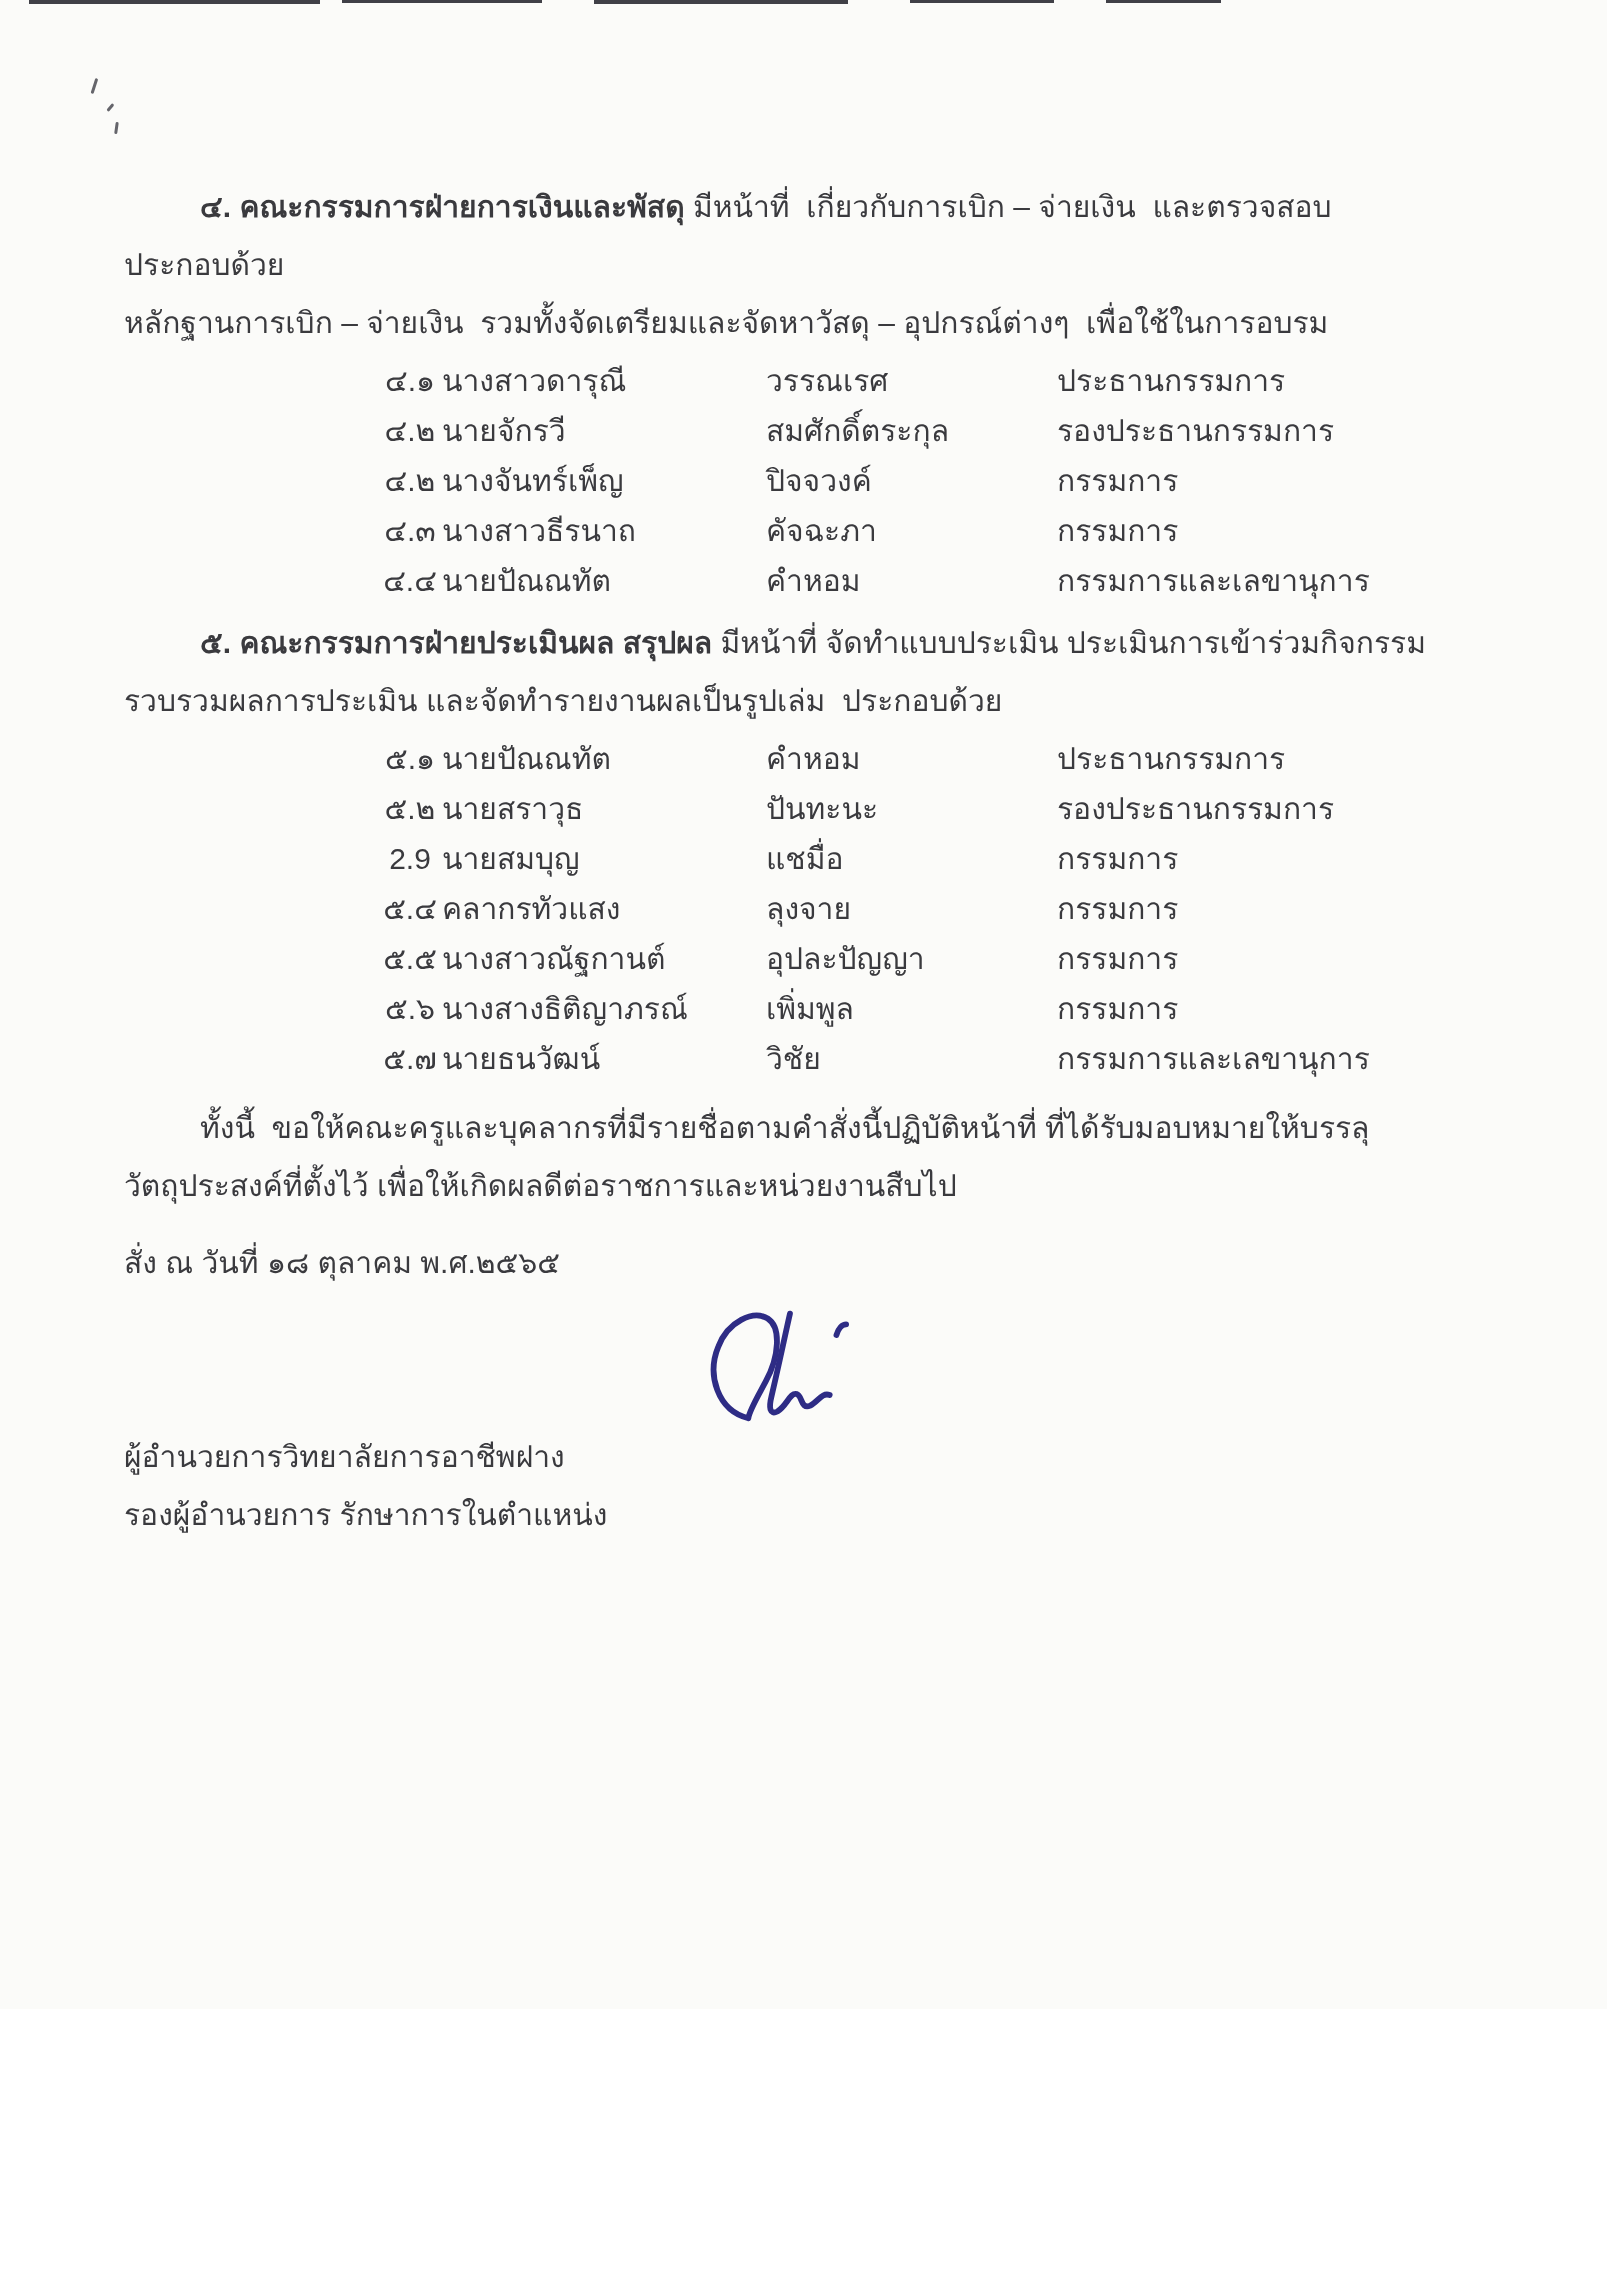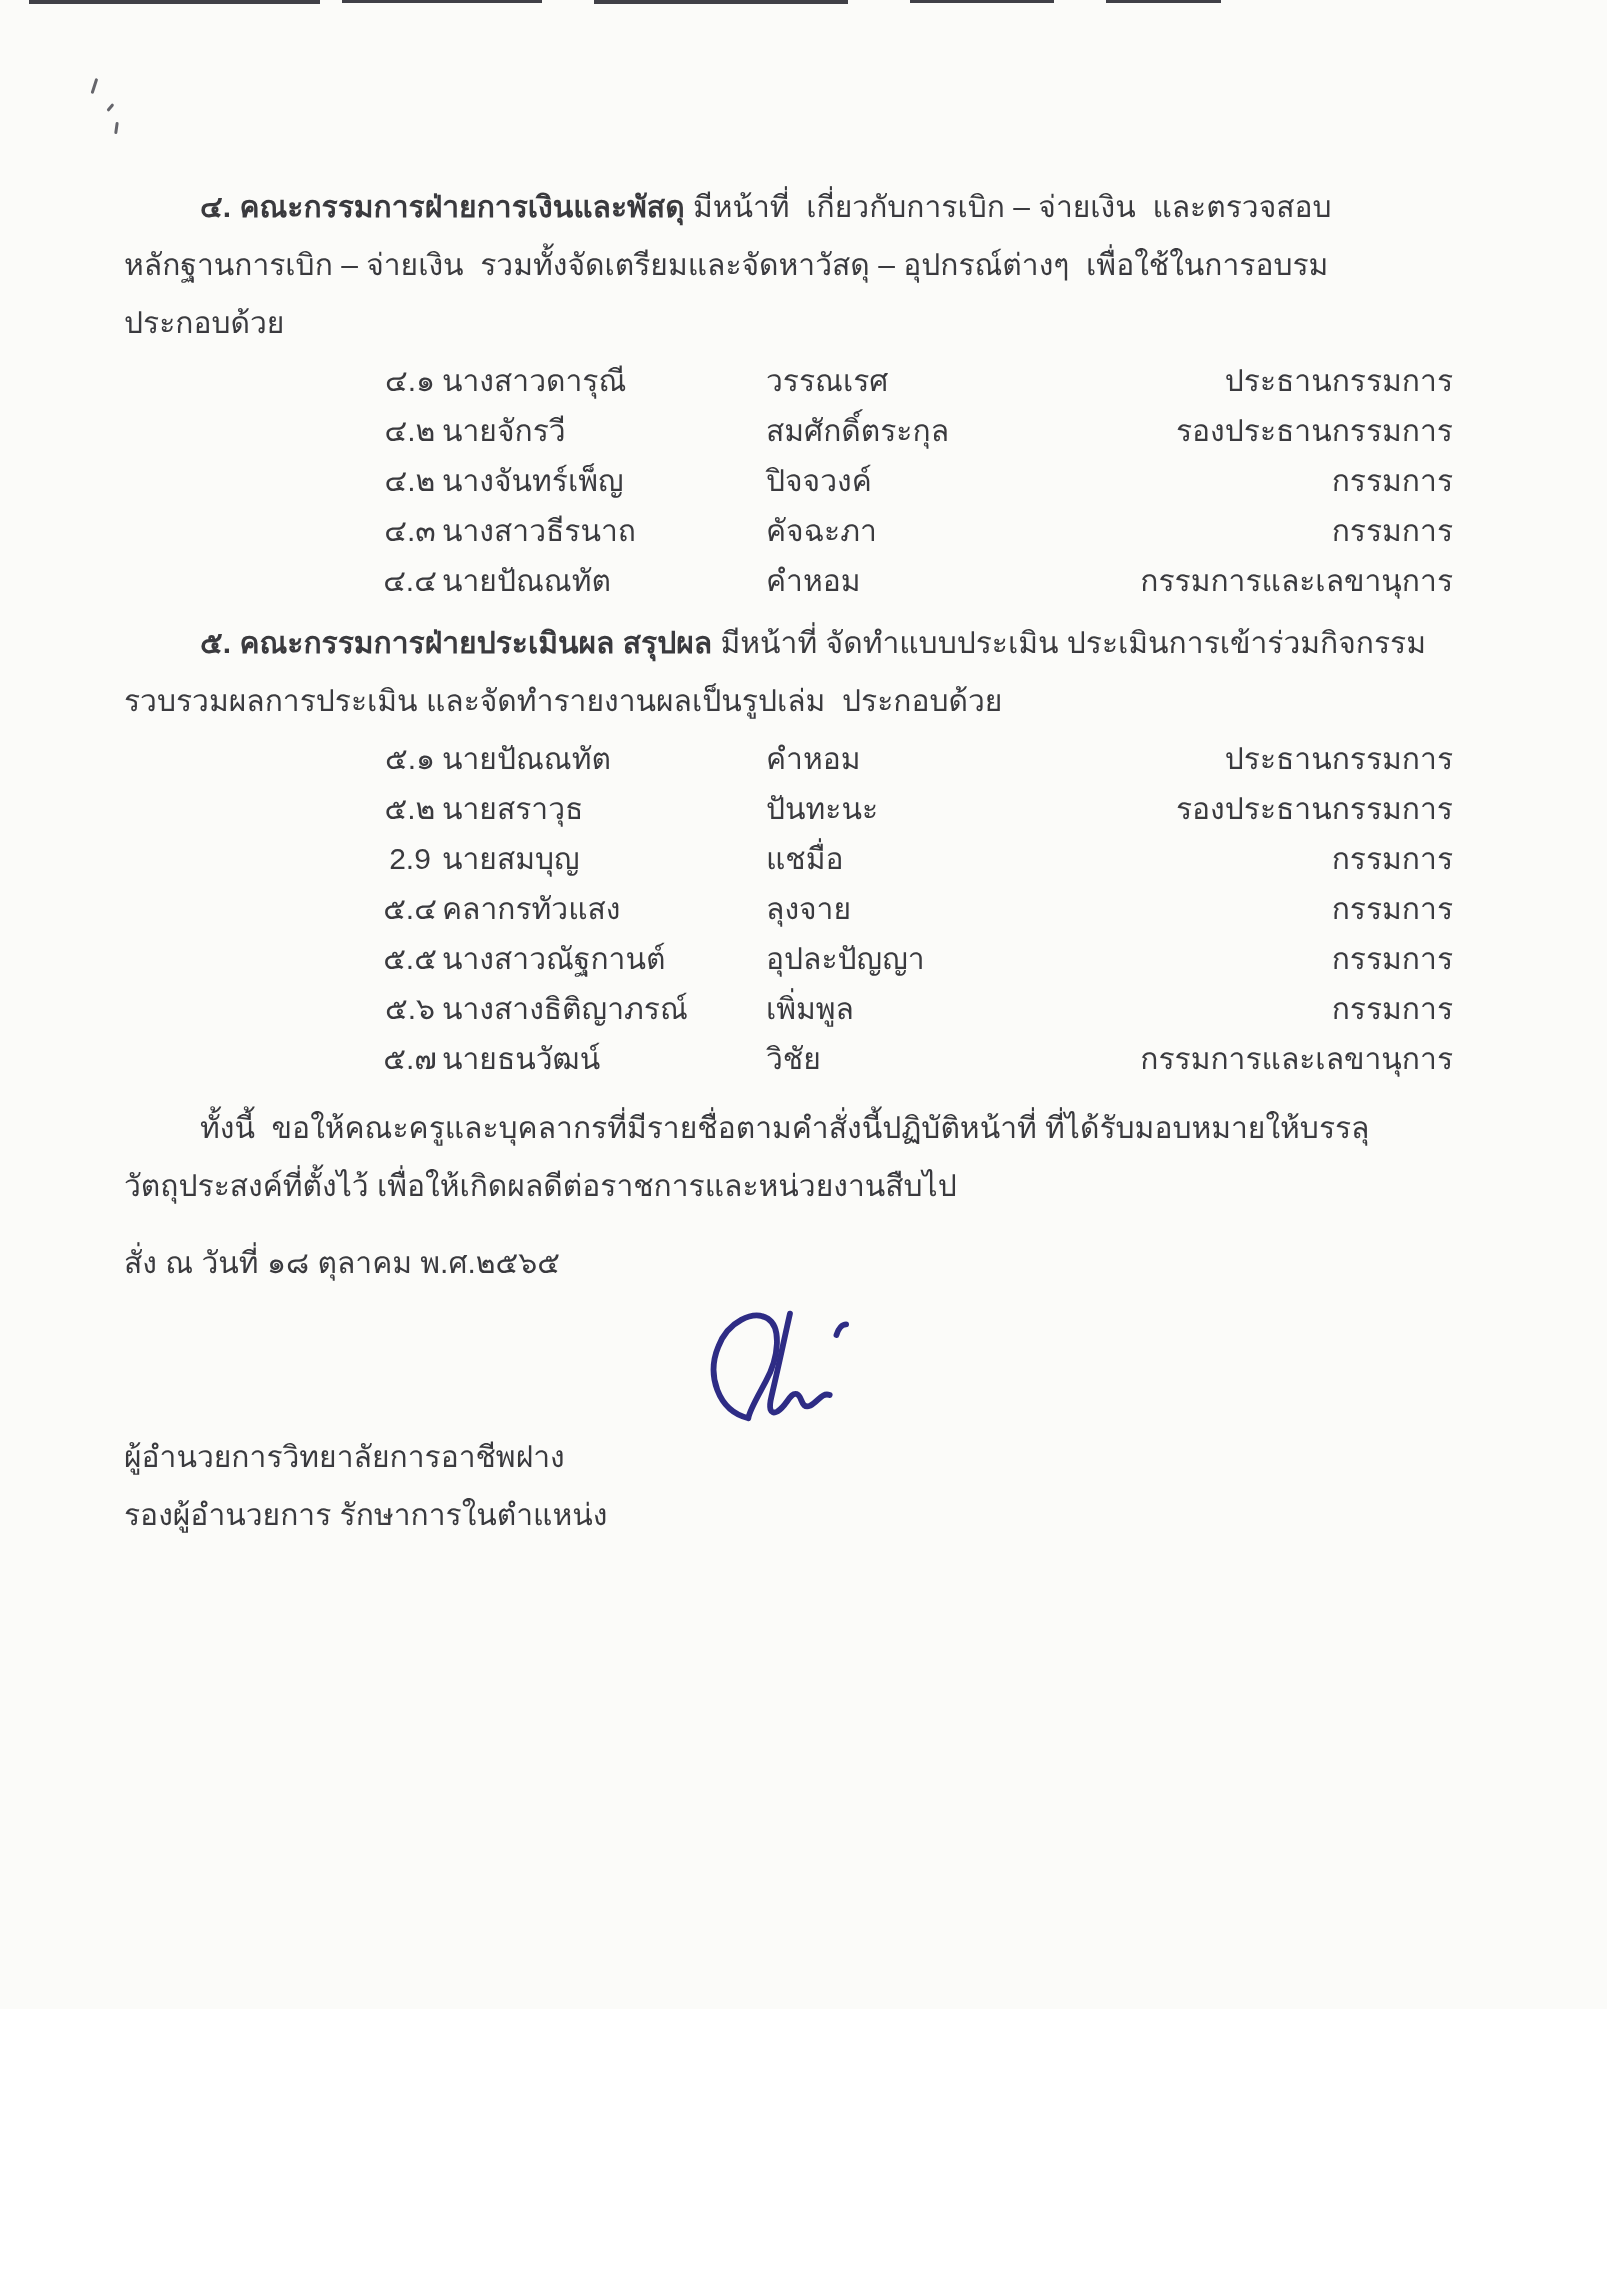--- a/index.html
+++ b/index.html
@@ -33,21 +33,21 @@
   .doc-body{position:absolute;left:124px;top:178px;width:1329px;}
   .pline{white-space:pre;line-height:58px;}
   .indent{text-indent:76px;}
   .b{font-weight:bold;}
 
   .mlist{margin-left:254px;margin-top:3.9px;}
   .mrow{display:flex;height:50px;line-height:50px;white-space:pre;}
   .mc1{width:388px;display:flex;}
   .mno{width:64px;text-align:center;}
   .mc2{width:291px;}
-  .mc3{flex:1;text-align:right;}
+  .mc3{flex:1;}
 
   .sec5{margin-top:7.8px;}
   .closing{margin-top:15.5px;}
 
   .center-col{margin-right:68px;}
   .date-line{margin-top:19.4px;line-height:58px;white-space:pre;}
 
   .sig-wrap{margin-top:11.6px;height:124px;position:relative;}
   .sig{position:absolute;left:568px;top:0;}
   .sig path{fill:none;stroke:var(--sig);stroke-width:6;stroke-linecap:round;stroke-linejoin:round;}
@@ -65,22 +65,22 @@
   <div class="scanline s4"></div>
   <div class="scanline s5"></div>
   <div class="pen p1"></div>
   <div class="pen p2"></div>
   <div class="pen p3"></div>
 
   <div class="doc-body">
 
     <div>
       <div class="pline indent"><span class="b">๔. คณะกรรมการฝ่ายการเงินและพัสดุ</span><span> มีหน้าที่  เกี่ยวกับการเบิก – จ่ายเงิน  และตรวจสอบ</span></div>
+      <div class="pline">ประกอบด้วย</div>
       <div class="pline">หลักฐานการเบิก – จ่ายเงิน  รวมทั้งจัดเตรียมและจัดหาวัสดุ – อุปกรณ์ต่างๆ  เพื่อใช้ในการอบรม</div>
-      <div class="pline">ประกอบด้วย</div>
 
       <div class="mlist">
         <div class="mrow">
           <span class="mc1"><span class="mno">๔.๑</span><span class="mname">นางสาวดารุณี</span></span>
           <span class="mc2">วรรณเรศ</span>
           <span class="mc3">ประธานกรรมการ</span>
         </div>
         <div class="mrow">
           <span class="mc1"><span class="mno">๔.๒</span><span class="mname">นายจักรวี</span></span>
           <span class="mc2">สมศักดิ์ตระกุล</span>

